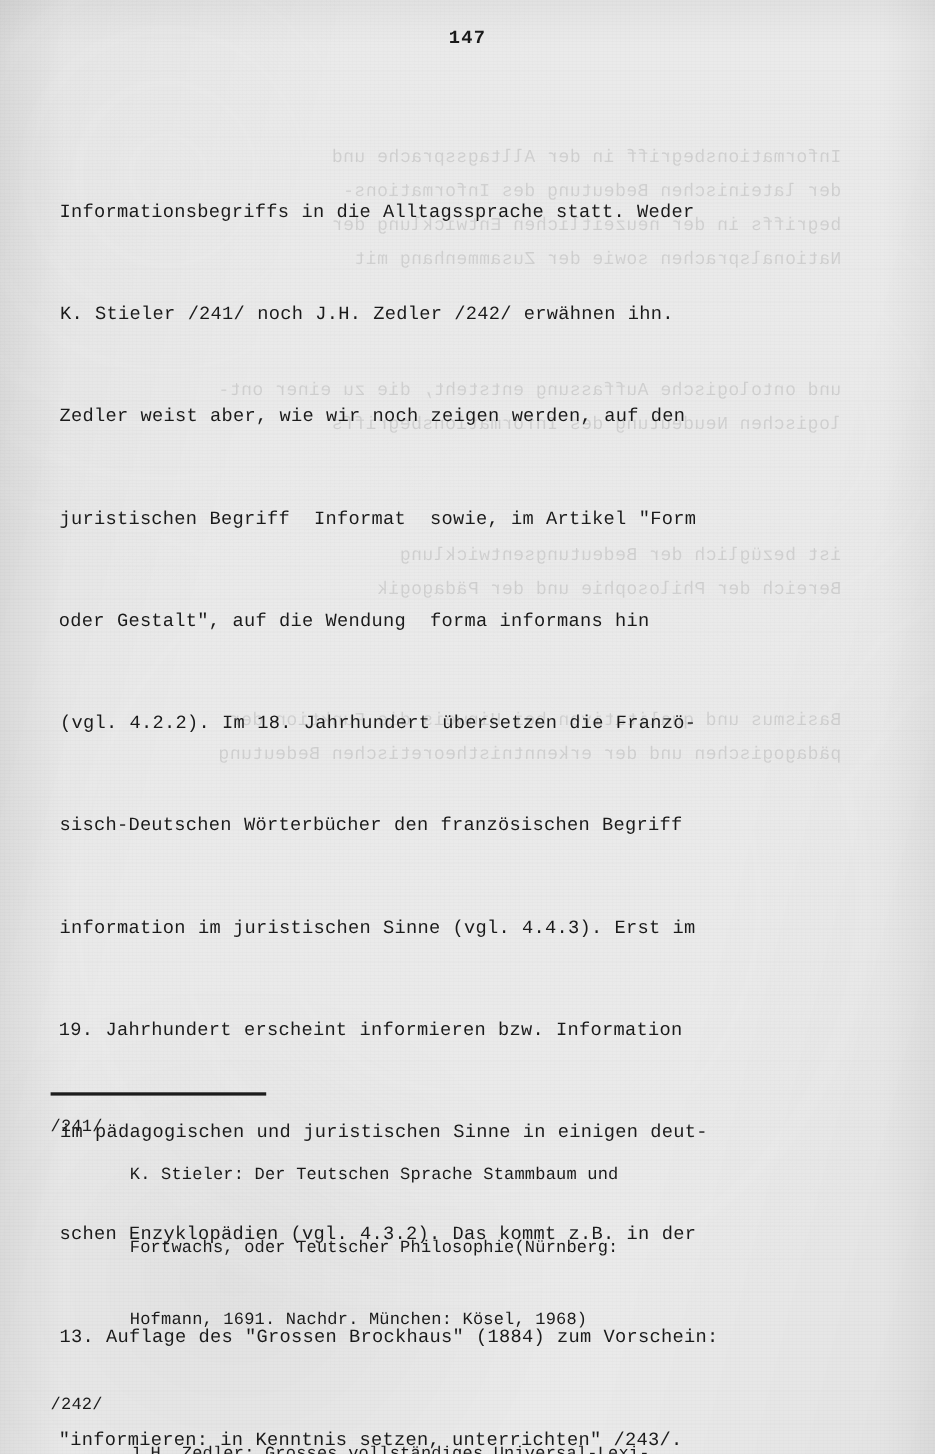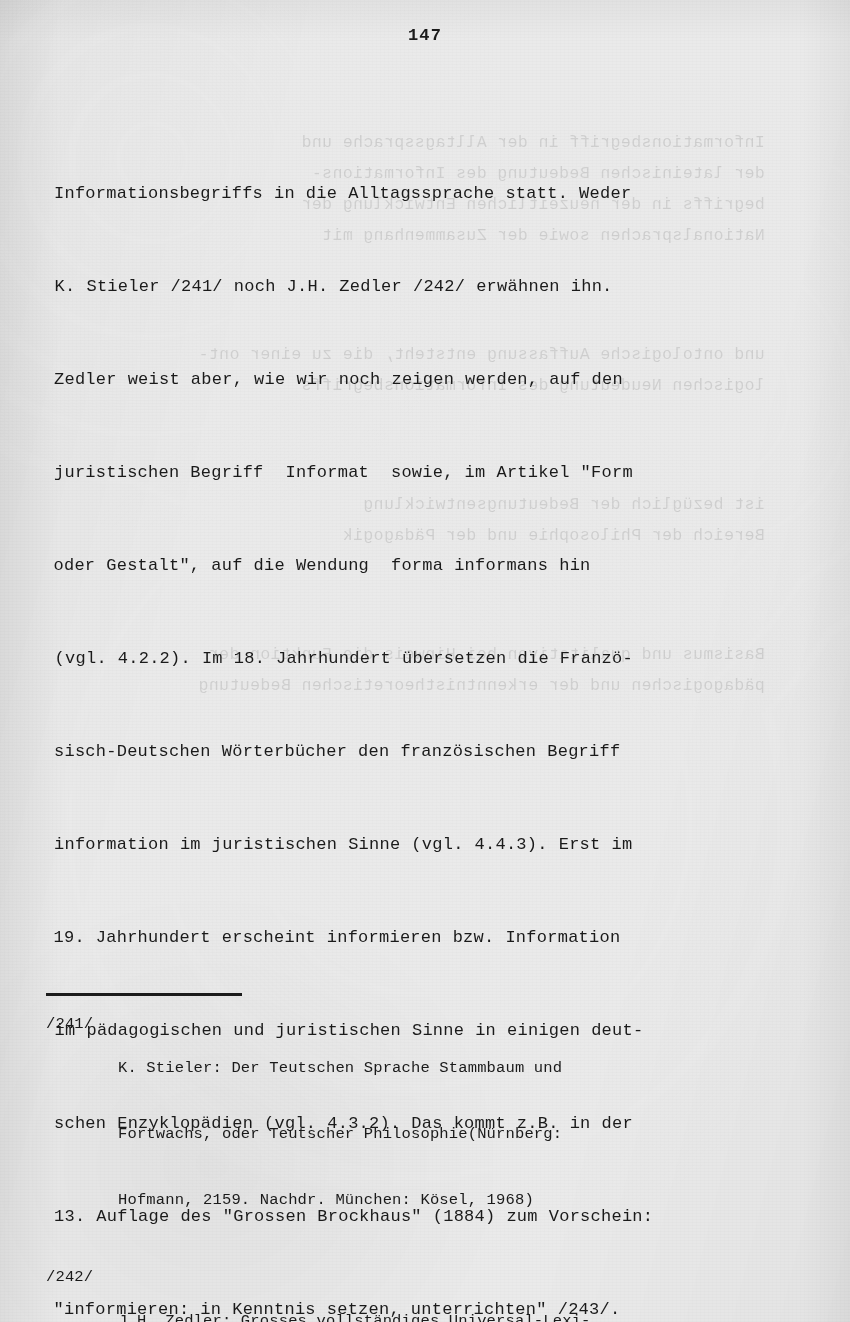--- a/index.html
+++ b/index.html
@@ -203,21 +203,21 @@
 
   <div id="footnote-zone">
 
     <div id="footnote-rule"></div>
 
     <div class="fn">
       <span class="fn-marker">/241/</span>
       <span class="fn-body">
         <span class="ln">K. Stieler: Der Teutschen Sprache Stammbaum und</span>
         <span class="ln">Fortwachs, oder Teutscher Philosophie(Nürnberg:</span>
-        <span class="ln">Hofmann, 2159. Nachdr. München: Kösel, 1968)</span>
+        <span class="ln">Hofmann, 1691. Nachdr. München: Kösel, 1968)</span>
       </span>
     </div>
 
     <div class="fn">
       <span class="fn-marker">/242/</span>
       <span class="fn-body">
         <span class="ln">J.H. Zedler: Grosses vollständiges Universal-Lexi-</span>
         
       </span>
     </div>

